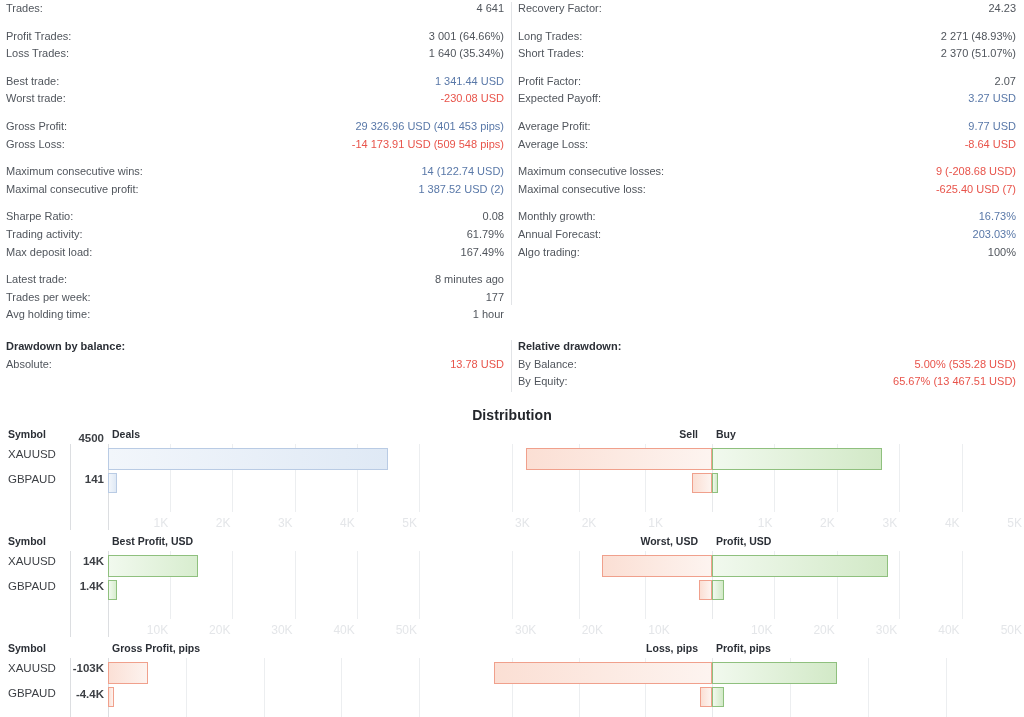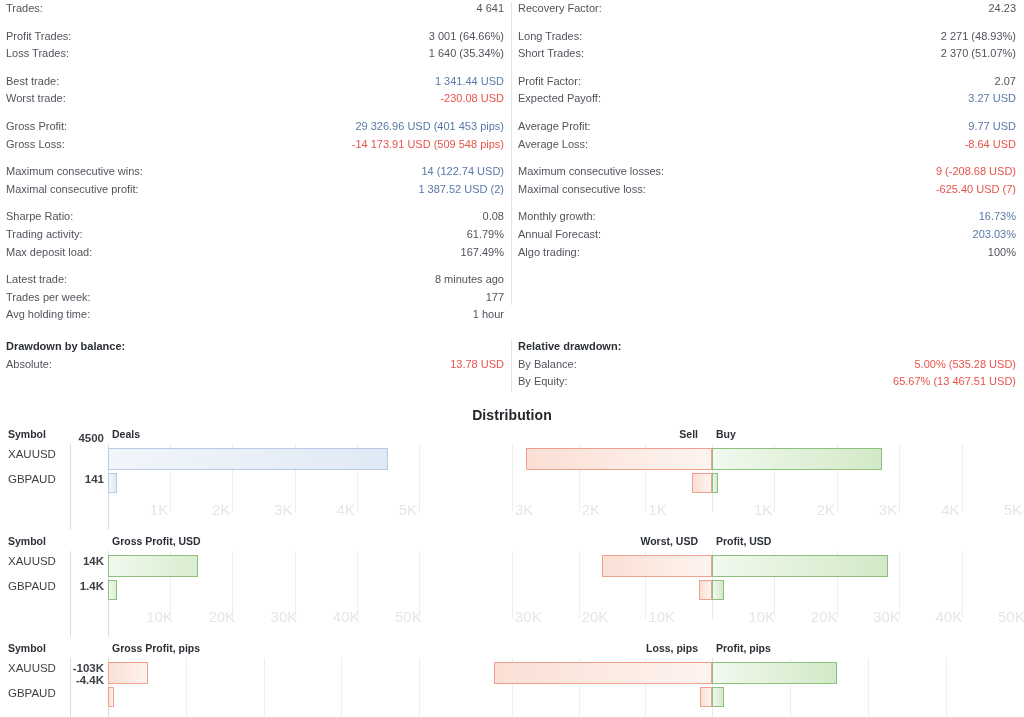--- a/index.html
+++ b/index.html
@@ -54,21 +54,21 @@
   .vline.sym  { left:70px;  top:16px; height:86px; }
   .vline.num  { left:108px; top:16px; height:86px; }
 
   .sym-label { position:absolute; left:8px; font-size:11.5px; color:#3c3f44; }
   .num-cell  { position:absolute; left:70px; width:36px; text-align:right;
                font-size:11.5px; font-weight:bold; color:#3c3f44;
                padding-right:2px; }
 
   .plot { position:absolute; left:108px; right:0; top:16px; height:86px; }
   .grid { position:absolute; top:0; bottom:18px; width:1px; background:#eceef0; }
-  .gridlab { position:absolute; bottom:12px; font-size:15px; color:#e4e6e9;
+  .gridlab { position:absolute; bottom:0px; font-size:12px; color:#e4e6e9;
              white-space:nowrap; }
 
   .bar { position:absolute; border:1px solid; }
 
   
   .bar.blue-bar   { border-color:#b9cbe4; background:linear-gradient(90deg,#f2f6fb 0%,#dfe9f5 100%); }
   .bar.green-bar  { border-color:#8fc07e; background:linear-gradient(90deg,#f1f9ee 0%,#d8edcf 100%); }
   .bar.green-r    { border-color:#8fc07e; background:linear-gradient(90deg,#f1f9ee 0%,#d2e9c7 100%); }
   .bar.red-bar    { border-color:#f0a08c; background:linear-gradient(270deg,#fdf3ef 0%,#fbe0d6 100%); }
   .bar.red-l      { border-color:#f0a08c; background:linear-gradient(270deg,#fdf4f0 0%,#fbdfd4 100%); }
@@ -276,21 +276,21 @@
         <div class="gridlab" style="left: 827.6px; width: 24px; text-align: right;">4K</div>
         <div class="gridlab" style="left: 890px; width: 24px; text-align: right;">5K</div>
         <div class="bar red-l" style="left: 418px; top: 4px; height: 22px; width: 186px;"></div>
         <div class="bar green-r" style="left: 604px; top: 4px; height: 22px; width: 170.04px;"></div>
         <div class="bar red-l" style="left: 584px; top: 29px; height: 20px; width: 20px;"></div>
         <div class="bar green-r" style="left: 604px; top: 29px; height: 20px; width: 6.24px;"></div>
       </div>
     </div>
     <div class="chart-row">
       <div class="chart-head ch-symbol">Symbol</div>
-      <div class="chart-head ch-left">Gross Profit, USD</div>
+      <div class="chart-head ch-left">Best Profit, USD</div>
       <div class="chart-head ch-sell">Worst, USD</div>
       <div class="chart-head ch-buy">Profit, USD</div>
       <div class="vline sym"></div>
       <div class="vline num"></div>
       <div class="sym-label" style="top: 20px;">XAUUSD</div>
       <div class="num-cell" style="top: 20px;">14K</div>
       <div class="sym-label" style="top: 45px;">GBPAUD</div>
       <div class="num-cell" style="top: 45px;">1.4K</div>
       <div class="plot">
         <div class="grid" style="left: 62.2px;"></div>
@@ -330,21 +330,21 @@
     <div class="chart-row">
       <div class="chart-head ch-symbol">Symbol</div>
       <div class="chart-head ch-left">Gross Profit, pips</div>
       <div class="chart-head ch-sell">Loss, pips</div>
       <div class="chart-head ch-buy">Profit, pips</div>
       <div class="vline sym"></div>
       <div class="vline num"></div>
       <div class="sym-label" style="top: 20px;">XAUUSD</div>
       <div class="num-cell" style="top: 20px;">-103K</div>
       <div class="sym-label" style="top: 45px;">GBPAUD</div>
-      <div class="num-cell" style="top: 32px;">-4.4K</div>
+      <div class="num-cell" style="top: 46px;">-4.4K</div>
       <div class="plot">
         <div class="grid" style="left: 77.75px;"></div>
         <div class="grid" style="left: 155.5px;"></div>
         <div class="grid" style="left: 233.25px;"></div>
         <div class="grid" style="left: 311px;"></div>
         <div class="bar red-bar" style="left: 0px; top: 4px; height: 22px; width: 39.808px;"></div>
         <div class="bar red-bar" style="left: 0px; top: 29px; height: 20px; width: 6px;"></div>
         <div class="grid" style="left: 604px; background: rgb(231, 233, 235);"></div>
         <div class="grid" style="left: 404px;"></div>
         <div class="grid" style="left: 470.667px;"></div>

